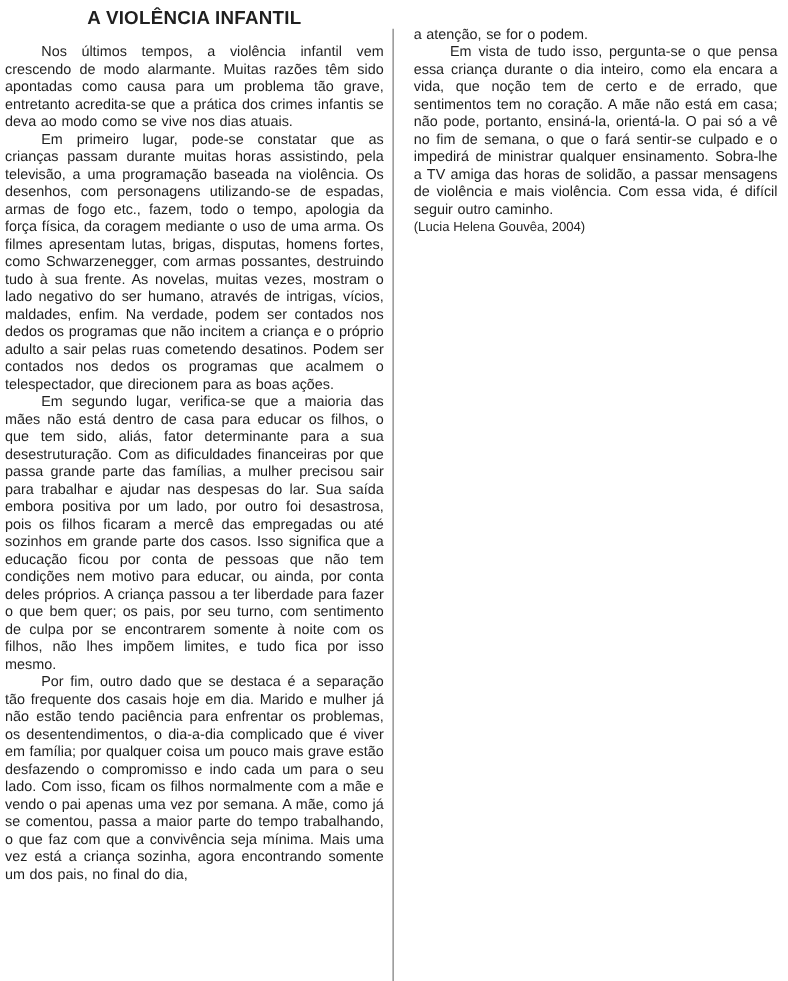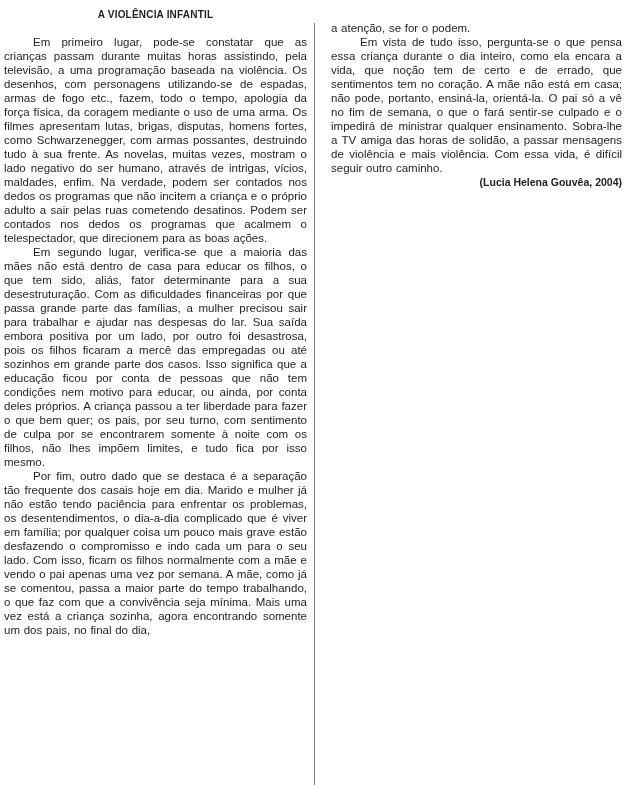--- a/index.html
+++ b/index.html
@@ -13,53 +13,53 @@
     width:630px;height:785px;
     background:var(--background);
     color:var(--text);
     font-family:"Liberation Sans", sans-serif;
     overflow:hidden;
   }
   .col{position:absolute;}
   .col-left{left:4px;top:7px;width:303px;}
   .col-right{left:331px;top:21px;width:291px;}
   .title{
-    font-size:10px;line-height:16px;
+    font-size:15px;line-height:16px;
     font-weight:bold;text-align:center;
     letter-spacing:0.2px;
     margin:0 0 12px 0;
   }
   .para{
     margin:0;
     font-size:11.5px;line-height:14px;
     text-align:justify;
     text-justify:inter-word;
     word-spacing:0.5px;
   }
   .para.indent{text-indent:29px;}
   .divider{
     position:absolute;
     left:314px;top:23px;
     width:1px;height:762px;
     background:var(--divider);
   }
   .attribution{
     font-size:10.5px;line-height:14px;
-    text-align:right;
+    text-align:left;
     margin:0;
-    font-weight:bold;
   }
 </style>
 </head>
 <body>
 
 <div class="page">
   <div class="col col-left">
     <h1 class="title">A VIOLÊNCIA INFANTIL</h1>
     <div>
+        <p class="para indent">Nos últimos tempos, a violência infantil vem crescendo de modo alarmante. Muitas razões têm sido apontadas como causa para um problema tão grave, entretanto acredita-se que a prática dos crimes infantis se deva ao modo como se vive nos dias atuais.</p>
         <p class="para indent">Em primeiro lugar, pode-se constatar que as crianças passam durante muitas horas assistindo, pela televisão, a uma programação baseada na violência. Os desenhos, com personagens utilizando-se de espadas, armas de fogo etc., fazem, todo o tempo, apologia da força física, da coragem mediante o uso de uma arma. Os filmes apresentam lutas, brigas, disputas, homens fortes, como Schwarzenegger, com armas possantes, destruindo tudo à sua frente. As novelas, muitas vezes, mostram o lado negativo do ser humano, através de intrigas, vícios, maldades, enfim. Na verdade, podem ser contados nos dedos os programas que não incitem a criança e o próprio adulto a sair pelas ruas cometendo desatinos. Podem ser contados nos dedos os programas que acalmem o telespectador, que direcionem para as boas ações.</p>
         <p class="para indent">Em segundo lugar, verifica-se que a maioria das mães não está dentro de casa para educar os filhos, o que tem sido, aliás, fator determinante para a sua desestruturação. Com as dificuldades financeiras por que passa grande parte das famílias, a mulher precisou sair para trabalhar e ajudar nas despesas do lar. Sua saída embora positiva por um lado, por outro foi desastrosa, pois os filhos ficaram a mercê das empregadas ou até sozinhos em grande parte dos casos. Isso significa que a educação ficou por conta de pessoas que não tem condições nem motivo para educar, ou ainda, por conta deles próprios. A criança passou a ter liberdade para fazer o que bem quer; os pais, por seu turno, com sentimento de culpa por se encontrarem somente à noite com os filhos, não lhes impõem limites, e tudo fica por isso mesmo.</p>
         <p class="para indent">Por fim, outro dado que se destaca é a separação tão frequente dos casais hoje em dia. Marido e mulher já não estão tendo paciência para enfrentar os problemas, os desentendimentos, o dia-a-dia complicado que é viver em família; por qualquer coisa um pouco mais grave estão desfazendo o compromisso e indo cada um para o seu lado. Com isso, ficam os filhos normalmente com a mãe e vendo o pai apenas uma vez por semana. A mãe, como já se comentou, passa a maior parte do tempo trabalhando, o que faz com que a convivência seja mínima. Mais uma vez está a criança sozinha, agora encontrando somente um dos pais, no final do dia,</p>
       </div>
   </div>
 
   <div class="divider"></div>
 
   <div class="col col-right">
     <div>

